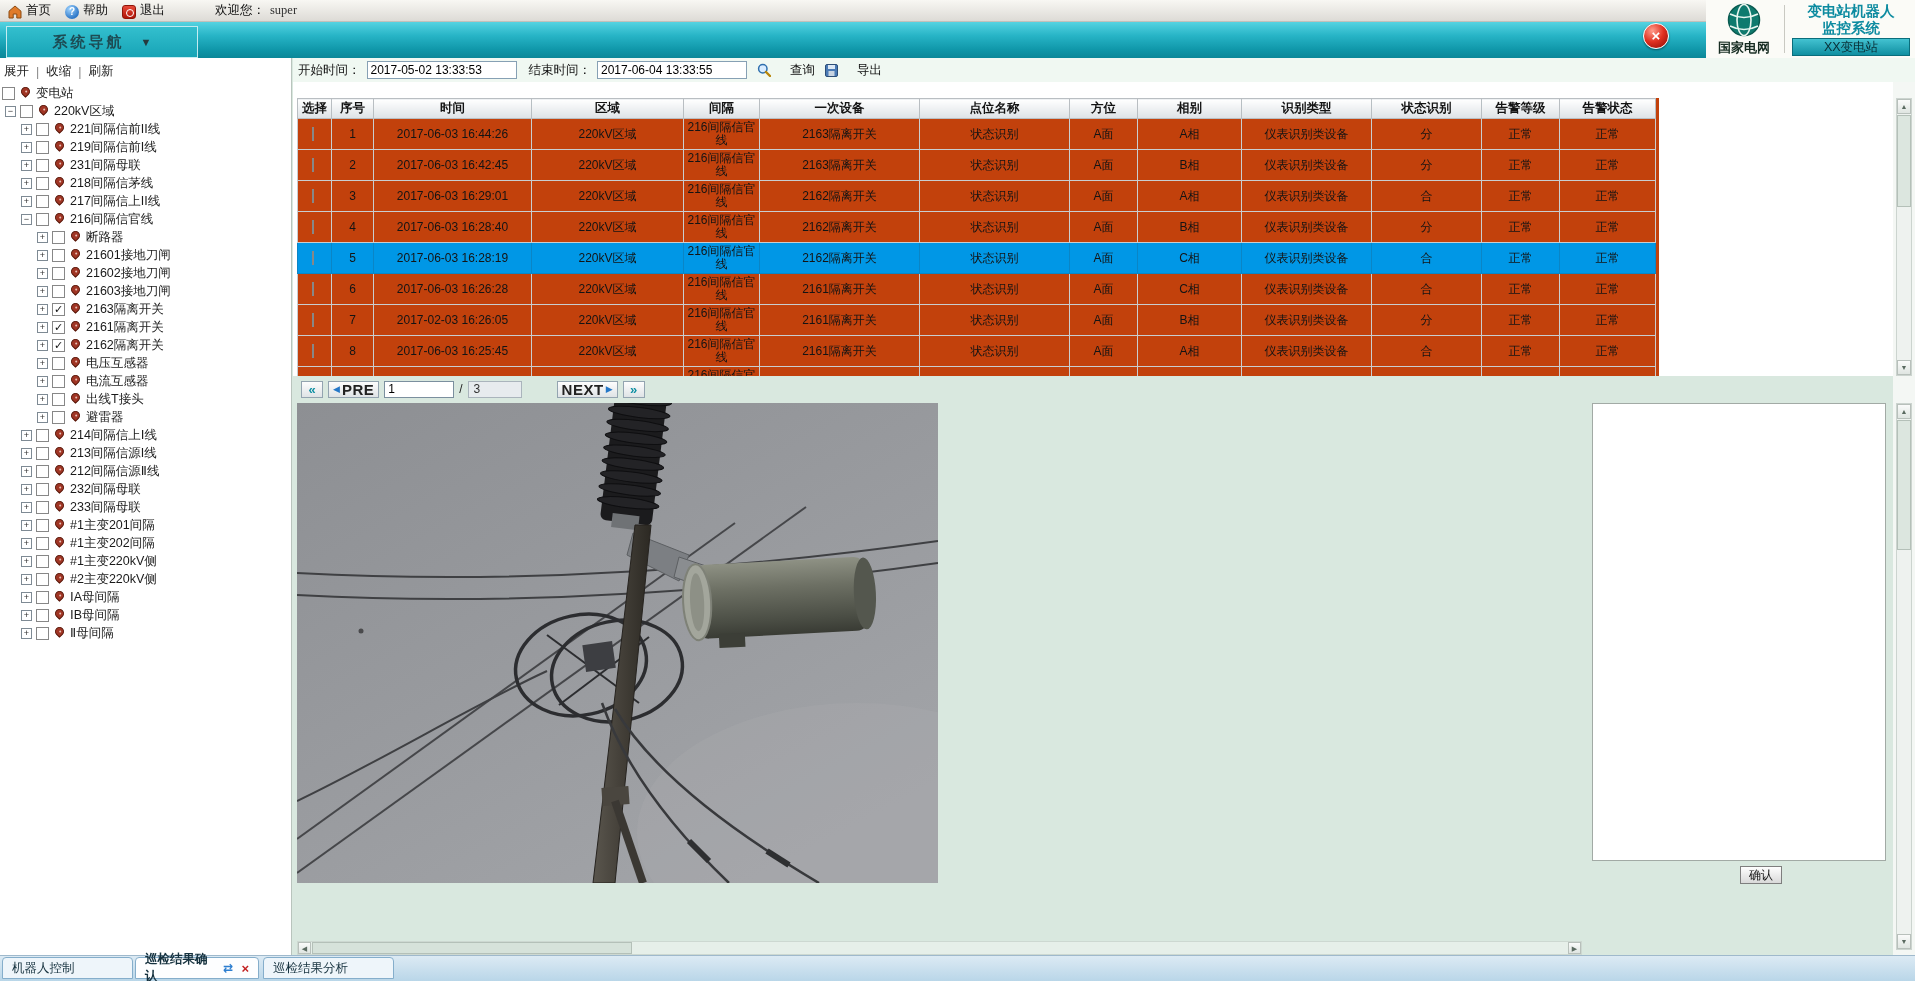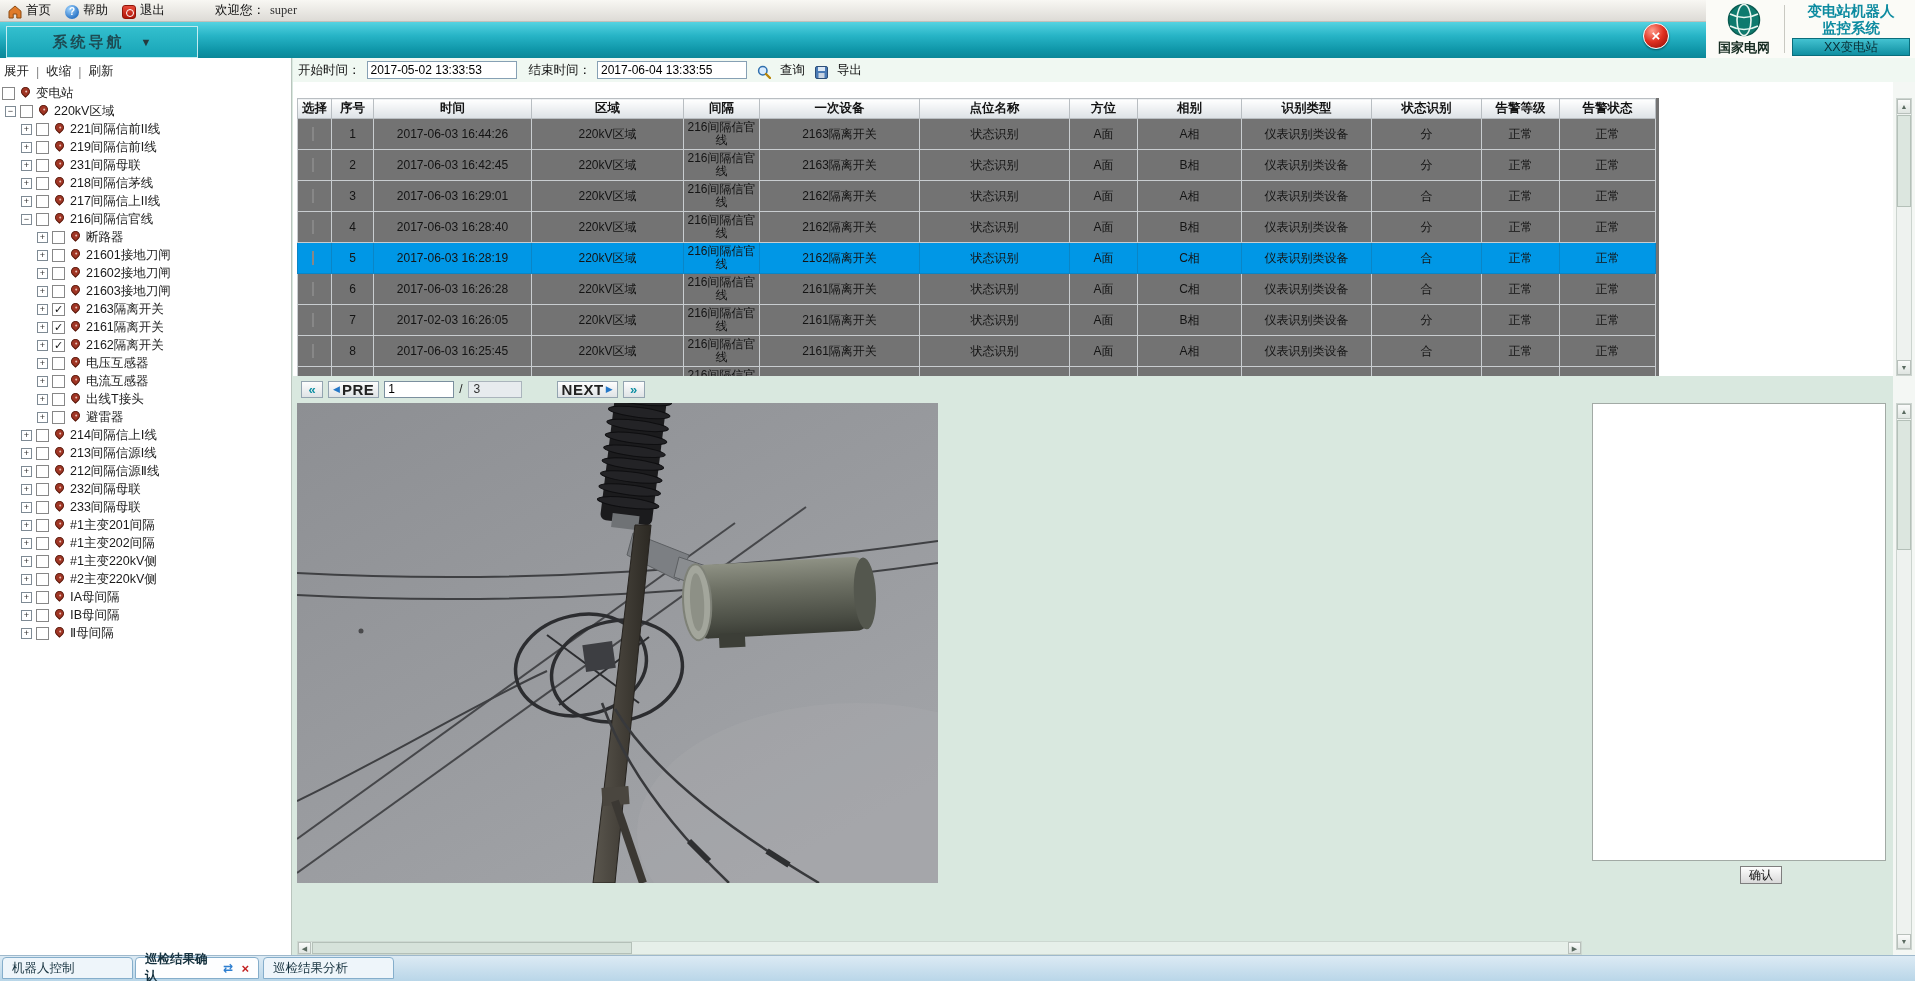--- a/index.html
+++ b/index.html
@@ -53,25 +53,25 @@
     font-size:11px;line-height:11px;text-align:center;color:#111;font-weight:bold}
   .pin{width:9px;height:9px;background:#a03524;border:1px solid #571507;border-radius:50% 50% 50% 0;
     transform:rotate(-45deg);margin:0 6px 4px 2px;flex:none;position:relative}
   .pin::after{content:'';position:absolute;left:2.5px;top:2.5px;width:2.5px;height:2.5px;background:#e8c0b5;border-radius:50%}
 
   
   #content{position:absolute;left:293px;top:58px;width:1548px;height:897px;background:#d9e8df}
   #filterbar{position:absolute;left:0;top:0;width:1622px;height:24px;background:#f0f8f2;
     display:flex;align-items:center;padding-left:5px;gap:6px;font-size:12.5px;color:#111}
   #filterbar input{height:18px;width:150px;border:1px solid #86a0b4;font-size:12px;padding:0 3px;font-family:inherit;background:#fff}
-  .flink{display:flex;align-items:flex-end;gap:9px;cursor:pointer;margin-left:4px}
+  .flink{display:flex;align-items:center;gap:19px;cursor:pointer;margin-left:4px}
   .right-strip{position:absolute;left:1600px;top:0;width:22px;height:897px;background:#f4f7f4}
   .table-strip{position:absolute;left:0;top:24px;width:1600px;height:294px;background:#fff}
 
-  #tablewrap{position:absolute;left:4px;top:40px;width:1362px;height:278px;overflow:hidden;background:#737373}
+  #tablewrap{position:absolute;left:4px;top:40px;width:1362px;height:278px;overflow:hidden;background:#c2410c}
   table{border-collapse:collapse;table-layout:fixed;width:1358px;font-size:12px;color:#141414}
   thead th{height:20px;background:linear-gradient(180deg,#ffffff,#dde2e6);border:1px solid #b9bec2;
     font-weight:bold;font-size:12.5px;padding:0;overflow:hidden;white-space:nowrap}
   tbody td{height:31px;border:1px solid #c9cdd0;text-align:center;padding:0 1px;overflow:hidden;white-space:nowrap}
   tbody td.bay{white-space:normal;line-height:13px;font-size:12px}
   tr.sel td{background:#0097e6;border-color:#0a85c6}
 
   #pagebar{position:absolute;left:0;top:318px;width:1600px;height:26px;background:#d9e8df;
     display:flex;align-items:center;gap:5px;padding-left:8px;font-size:12px;color:#222}
   .pbtn{height:17px;min-width:22px;background:linear-gradient(180deg,#fdfdfd,#dfe3e6);border:1px solid #93a4b0;

